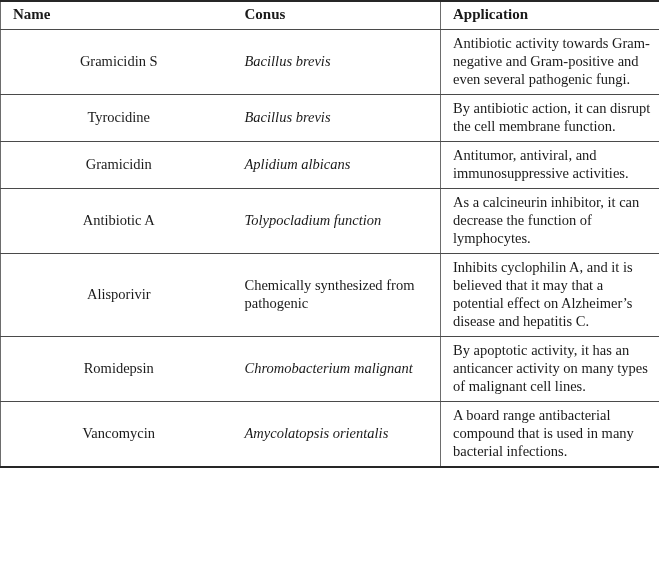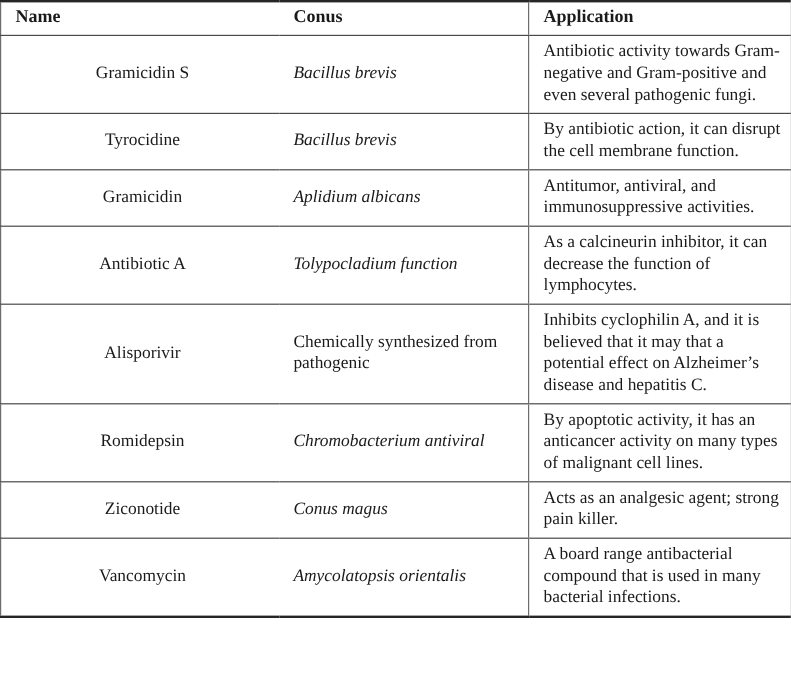--- a/index.html
+++ b/index.html
@@ -129,27 +129,22 @@
           <td class="cell-source">Tolypocladium function</td>
           <td class="cell-application col-app-cell edge-right">As a calcineurin inhibitor, it can decrease the function of lymphocytes.</td>
         </tr>
         <tr>
           <td class="cell-name edge-left">Alisporivir</td>
           <td class="cell-source upright">Chemically synthesized from pathogenic</td>
           <td class="cell-application col-app-cell edge-right">Inhibits cyclophilin A, and it is believed that it may that a potential effect on Alzheimer’s disease and hepatitis C.</td>
         </tr>
         <tr>
           <td class="cell-name edge-left">Romidepsin</td>
-          <td class="cell-source">Chromobacterium antiviral</td>
+          <td class="cell-source">Chromobacterium malignant</td>
           <td class="cell-application col-app-cell edge-right">By apoptotic activity, it has an anticancer activity on many types of malignant cell lines.</td>
-        </tr>
-        <tr>
-          <td class="cell-name edge-left">Ziconotide</td>
-          <td class="cell-source">Conus magus</td>
-          <td class="cell-application col-app-cell edge-right">Acts as an analgesic agent; strong pain killer.</td>
         </tr>
         <tr>
           <td class="cell-name edge-left">Vancomycin</td>
           <td class="cell-source">Amycolatopsis orientalis</td>
           <td class="cell-application col-app-cell edge-right">A board range antibacterial compound that is used in many bacterial infections.</td>
         </tr>
       </tbody>
   </table>
 </div>
 

